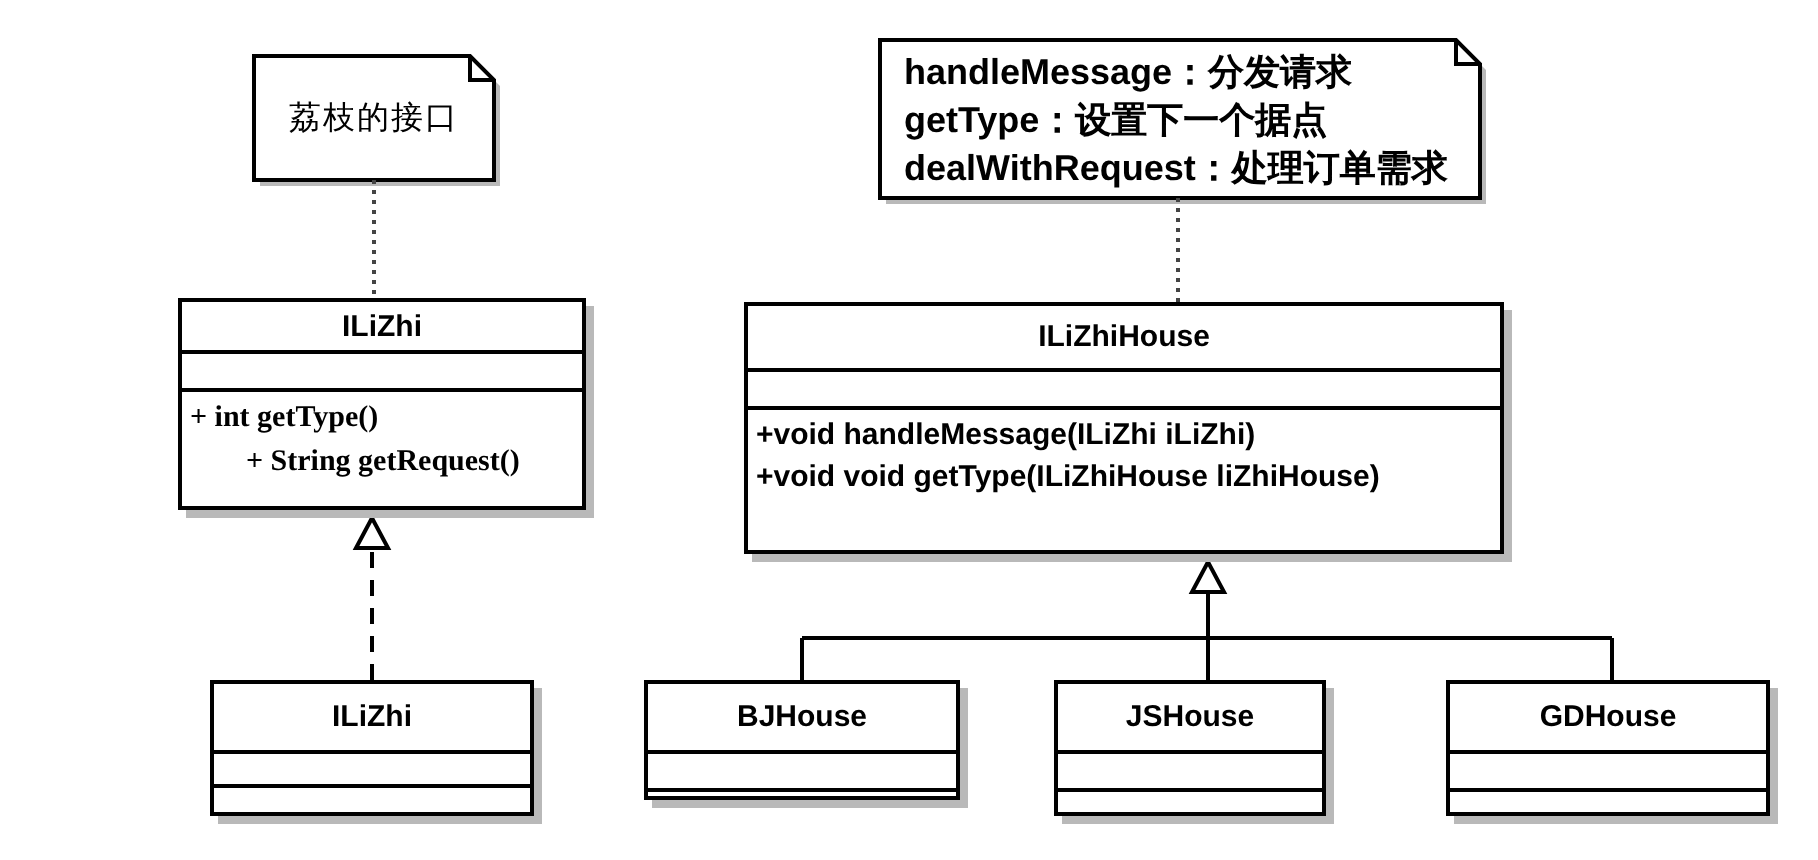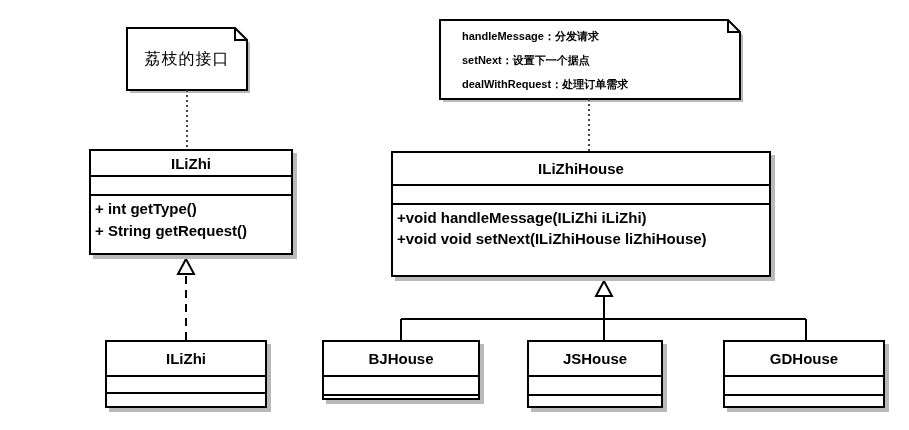--- a/index.html
+++ b/index.html
@@ -34,24 +34,24 @@
     font-size: 16px;
     font-weight: 400;
     letter-spacing: 1px;
   }
   .note-text-multiline {
     position: absolute;
     z-index: 2;
     display: flex;
     flex-direction: column;
     justify-content: center;
-    font-size: 11px;
+    font-size: 18px;
     font-weight: 700;
     line-height: 24px;
-    padding-left: 22px;
+    padding-left: 12px;
   }
   
   .class-box {
     position: absolute;
     z-index: 2;
     box-sizing: border-box;
     background: #ffffff;
     border: 2px solid #000000;
     box-shadow: 4px 4px 0 #b9b9b9;
     display: flex;
@@ -111,39 +111,39 @@
     <line x1="401" y1="319" x2="806" y2="319" stroke="#000000" stroke-width="2"></line>
     <line x1="401" y1="319" x2="401" y2="340" stroke="#000000" stroke-width="2"></line>
     <line x1="806" y1="319" x2="806" y2="340" stroke="#000000" stroke-width="2"></line>
     <polygon points="604,281 596,296 612,296" fill="#ffffff" stroke="#000000" stroke-width="2"></polygon>
   </svg>
 
   <div class="note-text" style="left:127px; top:28px; width:120px; height:62px;font-family:Liberation Serif, serif;">荔枝的接口</div>
 
   <div class="note-text-multiline" style="left:440px; top:20px; width:300px; height:79px;">
     <div>handleMessage：分发请求</div>
-    <div>setNext：设置下一个据点</div>
+    <div>getType：设置下一个据点</div>
     <div>dealWithRequest：处理订单需求</div>
   </div>
 
   <div class="class-box" style="left:89px; top:149px; width:204px; height:106px;">
     <div class="cb-title" style="height:24px;">ILiZhi</div>
     <div class="cb-attrs" style="height:19px;"></div>
-    <div class="cb-methods" style="line-height:22px;">
+    <div class="cb-methods" style="line-height:22px;font-family:Liberation Serif, serif;">
       <div class="m" style="line-height:22px;">+ int getType()</div>
-      <div class="m" style="line-height:22px;">+ String getRequest()</div>
+      <div class="m" style="line-height:22px;margin-left:28px;">+ String getRequest()</div>
     </div>
   </div>
 
-  <div class="class-box" style="left:391px; top:151px; width:380px; height:126px;">
+  <div class="class-box" style="left:372px; top:151px; width:380px; height:126px;">
     <div class="cb-title" style="height:31px;">ILiZhiHouse</div>
     <div class="cb-attrs" style="height:19px;"></div>
     <div class="cb-methods">
       <div class="m">+void handleMessage(ILiZhi iLiZhi)</div>
-      <div class="m">+void void setNext(ILiZhiHouse liZhiHouse)</div>
+      <div class="m">+void void getType(ILiZhiHouse liZhiHouse)</div>
     </div>
   </div>
 
   <div class="class-box" style="left:105px; top:340px; width:162px; height:68px;">
     <div class="cb-title" style="height:33px;">ILiZhi</div>
     <div class="cb-attrs" style="height:17px;"></div>
     <div class="cb-methods"></div>
   </div>
 
   <div class="class-box" style="left:322px; top:340px; width:158px; height:60px;">

